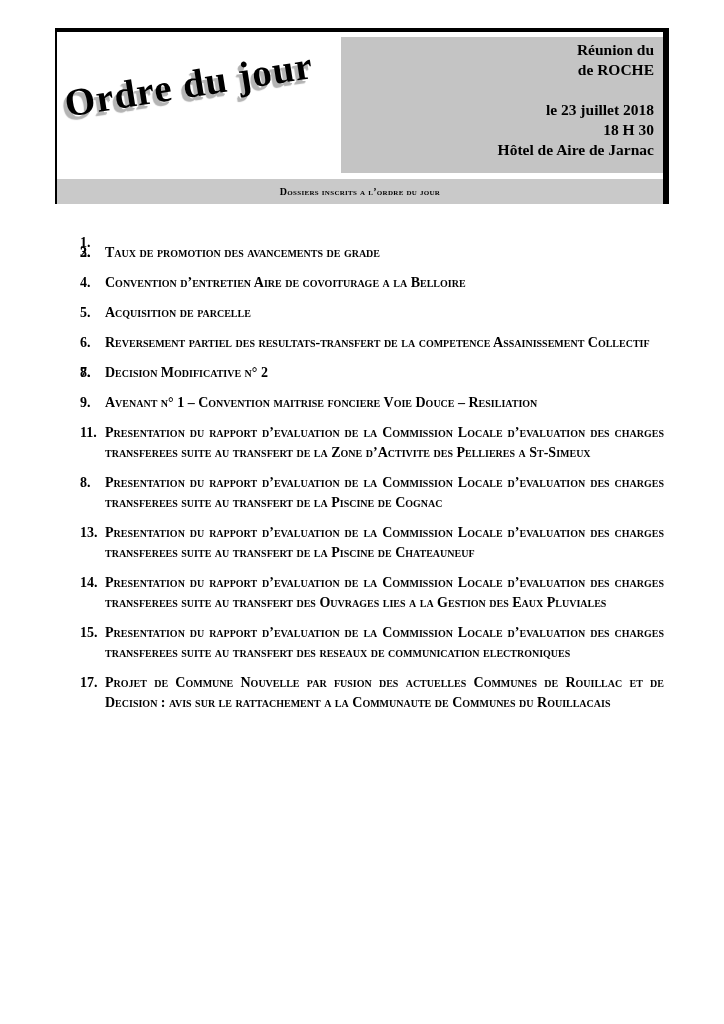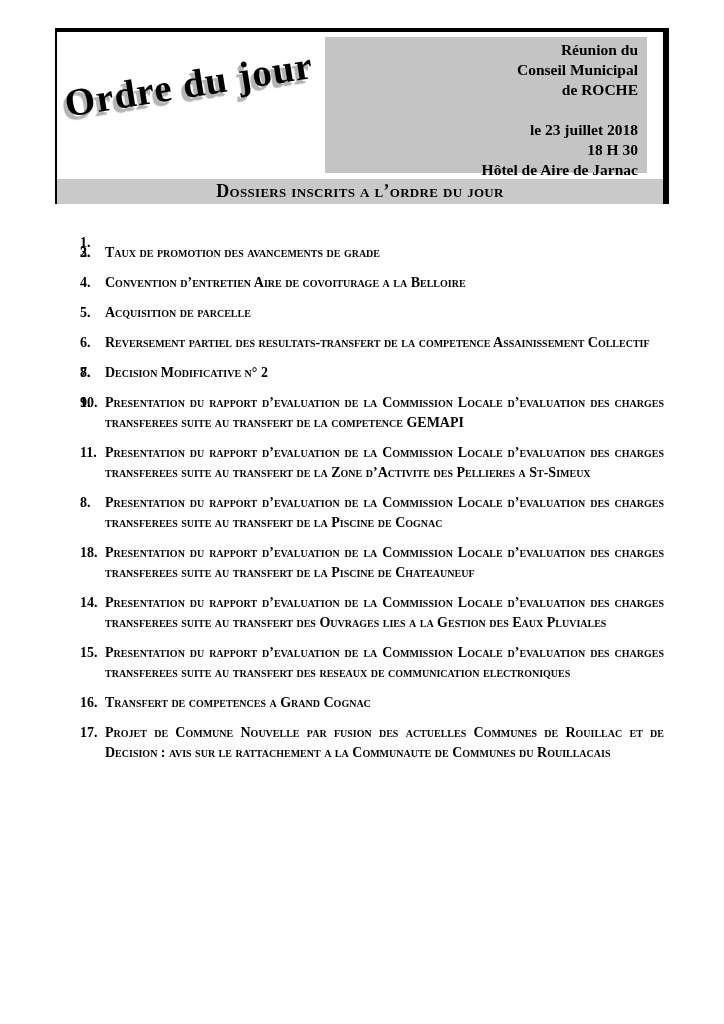--- a/index.html
+++ b/index.html
@@ -10,70 +10,67 @@
   
   .frame { position:absolute; left:55px; top:28px; width:614px;
            border-top:4px solid #000; border-left:2px solid #000; border-right:6px solid #000; }
   .header-row { position:relative; height:141px; background:#ffffff; }
 
   .wordart { position:absolute; left:8px; top:52px; white-space:nowrap;
              font-weight:bold; font-size:39px; line-height:1; letter-spacing:1px;
              transform:rotate(-9deg); transform-origin:0 50%;
              text-shadow:-3px 3px 0 #b4b4b4, -4px 4px 1px #b4b4b4; }
 
-  .info-box { position:absolute; right:16px; top:5px; width:322px; height:136px;
+  .info-box { position:absolute; right:0; top:5px; width:322px; height:136px;
               background:#c4c4c4; text-align:right; font-weight:bold;
               font-size:15.5px; line-height:20px; padding:3px 9px 0 0; }
   .info-gap { height:20px; }
 
   .section-bar { margin-top:6px; height:25px; background:#c9c9c9;
-                 text-align:center; font-weight:bold; font-size:18px; line-height:25px;
+                 text-align:center; font-weight:bold; font-size:10px; line-height:25px;
                  font-variant:small-caps; letter-spacing:0.3px; }
 
   
   .agenda { position:absolute; left:80px; top:233px; width:584px; list-style:none; }
   .item { position:relative; padding-left:25px; margin-bottom:10px;
           font-weight:bold; font-size:14px; line-height:20px;
           font-variant:small-caps; text-align:justify; }
   .item .num { position:absolute; left:0; top:0; font-variant:normal; }
 </style>
 </head>
 <body>
 
 <div class="page">
 
   <div class="frame">
     <div class="header-row">
       <div class="wordart">Ordre du jour</div>
       <div class="info-box">
         <div>Réunion du</div>
-        <div>Conseil Municipal</div>
         <div>de ROCHE</div>
         <div class="info-gap"></div>
         <div>le 23 juillet 2018</div>
         <div>18 H 30</div>
         <div>Hôtel de Aire de Jarnac</div>
       </div>
     </div>
     <div class="section-bar">Dossiers inscrits a l’ordre du jour</div>
   </div>
 
   <ol class="agenda">
     <li class="item"><span class="num">1.</span></li>
     <li class="item"><span class="num">2.</span></li>
     <li class="item"><span class="num">3.</span><span class="txt">Taux de promotion des avancements de grade</span></li>
     <li class="item"><span class="num">4.</span><span class="txt">Convention d’entretien Aire de covoiturage a la Belloire</span></li>
     <li class="item"><span class="num">5.</span><span class="txt">Acquisition de parcelle</span></li>
     <li class="item"><span class="num">6.</span><span class="txt">Reversement partiel des resultats-transfert de la competence Assainissement Collectif</span></li>
     <li class="item"><span class="num">7.</span></li>
     <li class="item"><span class="num">8.</span><span class="txt">Decision Modificative n° 2</span></li>
-    <li class="item"><span class="num">9.</span></li>
-    <li class="item"><span class="num">10.</span><span class="txt">Presentation du rapport d’evaluation de la Commission Locale d’evaluation des charges transferees suite au transfert de la competence GEMAPI</span></li>
+    <li class="item"><span class="num">9.</span><span class="txt">Avenant n° 1 – Convention maitrise fonciere Voie Douce – Resiliation</span></li>
     <li class="item"><span class="num">11.</span><span class="txt">Presentation du rapport d’evaluation de la Commission Locale d’evaluation des charges transferees suite au transfert de la Zone d’Activite des Pellieres a St-Simeux</span></li>
     <li class="item"><span class="num">8.</span><span class="txt">Presentation du rapport d’evaluation de la Commission Locale d’evaluation des charges transferees suite au transfert de la Piscine de Cognac</span></li>
-    <li class="item"><span class="num">18.</span><span class="txt">Presentation du rapport d’evaluation de la Commission Locale d’evaluation des charges transferees suite au transfert de la Piscine de Chateauneuf</span></li>
+    <li class="item"><span class="num">13.</span><span class="txt">Presentation du rapport d’evaluation de la Commission Locale d’evaluation des charges transferees suite au transfert de la Piscine de Chateauneuf</span></li>
     <li class="item"><span class="num">14.</span><span class="txt">Presentation du rapport d’evaluation de la Commission Locale d’evaluation des charges transferees suite au transfert des Ouvrages lies a la Gestion des Eaux Pluviales</span></li>
     <li class="item"><span class="num">15.</span><span class="txt">Presentation du rapport d’evaluation de la Commission Locale d’evaluation des charges transferees suite au transfert des reseaux de communication electroniques</span></li>
-    <li class="item"><span class="num">16.</span><span class="txt">Transfert de competences a Grand Cognac</span></li>
     <li class="item"><span class="num">17.</span><span class="txt">Projet de Commune Nouvelle par fusion des actuelles Communes de Rouillac et de Decision : avis sur le rattachement a la Communaute de Communes du Rouillacais</span></li>
   </ol>
 
 </div>
 
 </body></html>

